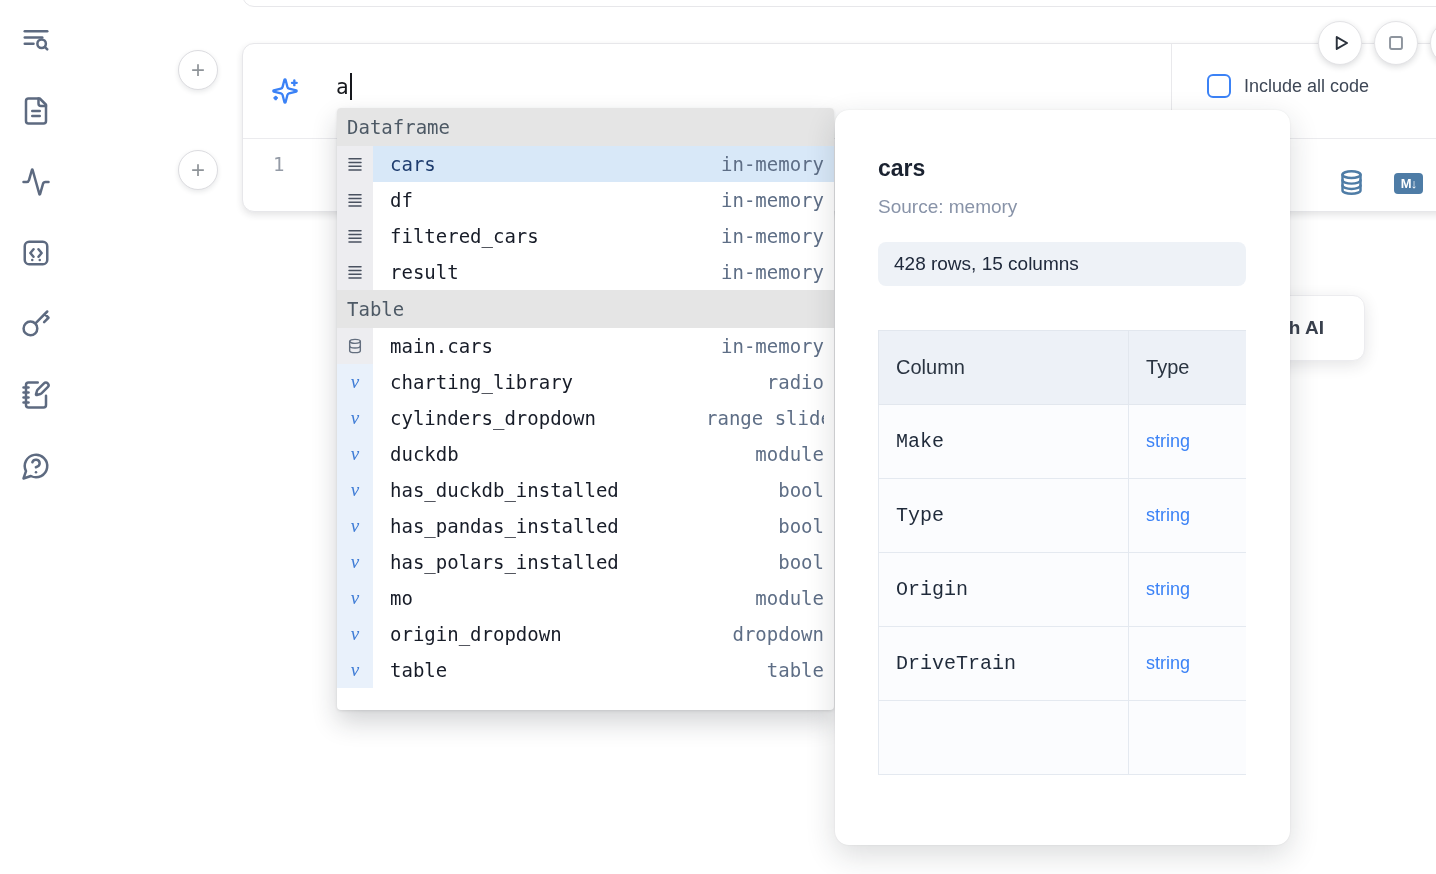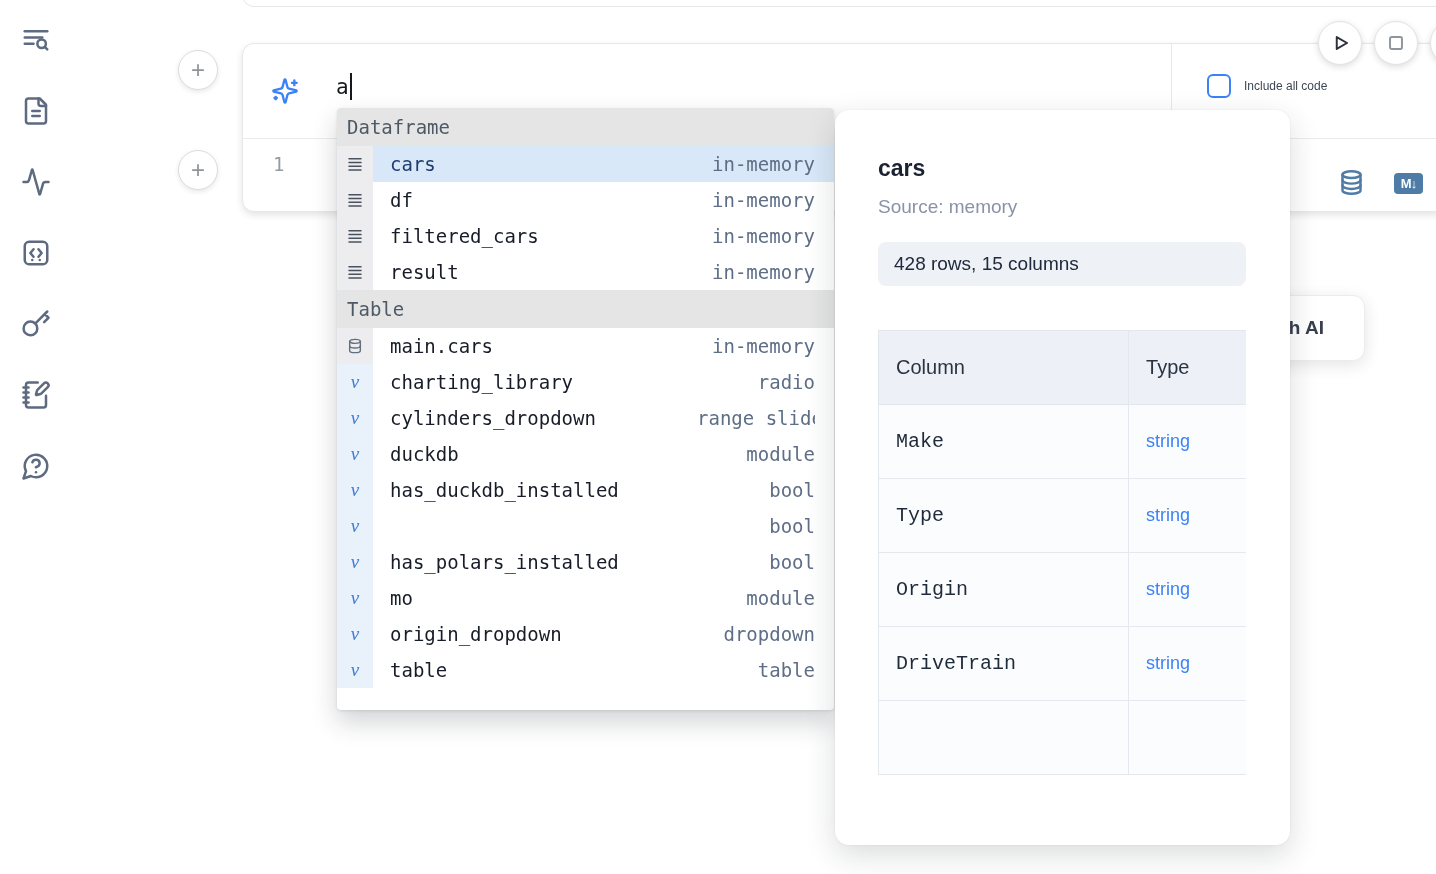--- a/index.html
+++ b/index.html
@@ -25,21 +25,21 @@
   .sparkle-icon svg { width:28px; height:28px; stroke:#3b82f6; stroke-width:2; fill:none;
     stroke-linecap:round; stroke-linejoin:round; }
   .ai-text { position:absolute; left:93px; top:31px; font-family:"DejaVu Sans Mono", monospace;
     font-size:21px; color:#16181d; }
   .caret { display:inline-block; width:2px; height:27px; background:#16181d;
     vertical-align:middle; margin-left:1px; margin-top:-4px; }
   .v-divider { position:absolute; left:928px; top:0; width:1px; height:94px; background:#e9e9ec; }
   .include-row { position:absolute; left:964px; top:30px; display:flex; align-items:center; gap:13px; }
   .checkbox { width:24px; height:24px; border:2px solid #3b82f6; border-radius:6px;
     background:#fff; cursor:pointer; }
-  .include-label { font-size:12px; color:#3e4756; }
+  .include-label { font-size:18px; color:#3e4756; }
   .code-row { position:relative; height:72px; }
   .line-num { position:absolute; left:30px; top:14px; font-family:"DejaVu Sans Mono", monospace;
     font-size:19px; color:#949ba6; }
   .db-icon { position:absolute; left:1095px; top:30px; width:27px; height:27px; cursor:pointer; }
   .db-icon svg { width:27px; height:27px; stroke:#4e7ca6; stroke-width:2.2; fill:none;
     stroke-linecap:round; stroke-linejoin:round; }
   .md-badge { position:absolute; left:1151px; top:34px; width:29px; height:21px;
     background:#4e7ca6; border-radius:4px; color:#fff; font-weight:bold; font-size:13px;
     display:flex; align-items:center; justify-content:center; letter-spacing:-1px; cursor:pointer; }
   
@@ -68,21 +68,21 @@
   .dd-gutter { width:36px; flex:0 0 36px; background:#ededf0;
     display:flex; align-items:center; justify-content:center; }
   .dd-gutter.var { background:#e9f1fb; }
   .dd-gutter svg { stroke-linecap:round; stroke-linejoin:round; fill:none; }
   .v-glyph { font-family:"Liberation Serif", serif; font-style:italic;
     font-size:19px; color:#3e7cd6; }
   .dd-main { flex:1; display:flex; align-items:center; overflow:hidden; }
   .dd-row.selected .dd-main { background:#d8e8f8; }
   .dd-name { margin-left:17px; font-size:19px; color:#171c28; white-space:nowrap; }
   .dd-row.selected .dd-name { color:#1e3c6e; }
-  .dd-type { margin-left:auto; margin-right:19px; font-size:19px; color:#5e6e86;
+  .dd-type { margin-left:auto; margin-right:10px; font-size:19px; color:#5e6e86;
     white-space:nowrap; overflow:hidden; max-width:118px; flex:0 0 auto; }
   
   .panel { position:absolute; left:835px; top:110px; width:455px; height:735px;
     background:#fff; border-radius:14px; z-index:4; padding:45px 44px 0 43px;
     box-shadow:0 0 2px rgba(0,0,0,.08), 0 10px 30px rgba(30,35,45,.16); }
   .panel-title { font-size:23px; font-weight:bold; color:#1a2230; }
   .panel-source { font-size:19px; color:#8893a8; margin-top:14px; }
   .panel-badge { margin-top:24px; height:44px; line-height:44px; background:#eef2f7;
     border-radius:8px; padding-left:16px; font-size:19px; color:#202a3c; }
   .ptable-wrap { margin-top:44px; height:463px; overflow:hidden; }
@@ -315,20 +315,21 @@
       <div class="dd-main">
           <span class="dd-name">has_duckdb_installed</span>
           <span class="dd-type">bool</span>
         </div>
     </div>
     <div class="dd-row">
       <div class="dd-gutter var">
           <span class="v-glyph">v</span>
         </div>
       <div class="dd-main">
+          <span class="dd-name">has_pandas_installed</span>
           <span class="dd-type">bool</span>
         </div>
     </div>
     <div class="dd-row">
       <div class="dd-gutter var">
           <span class="v-glyph">v</span>
         </div>
       <div class="dd-main">
           <span class="dd-name">has_polars_installed</span>
           <span class="dd-type">bool</span>

